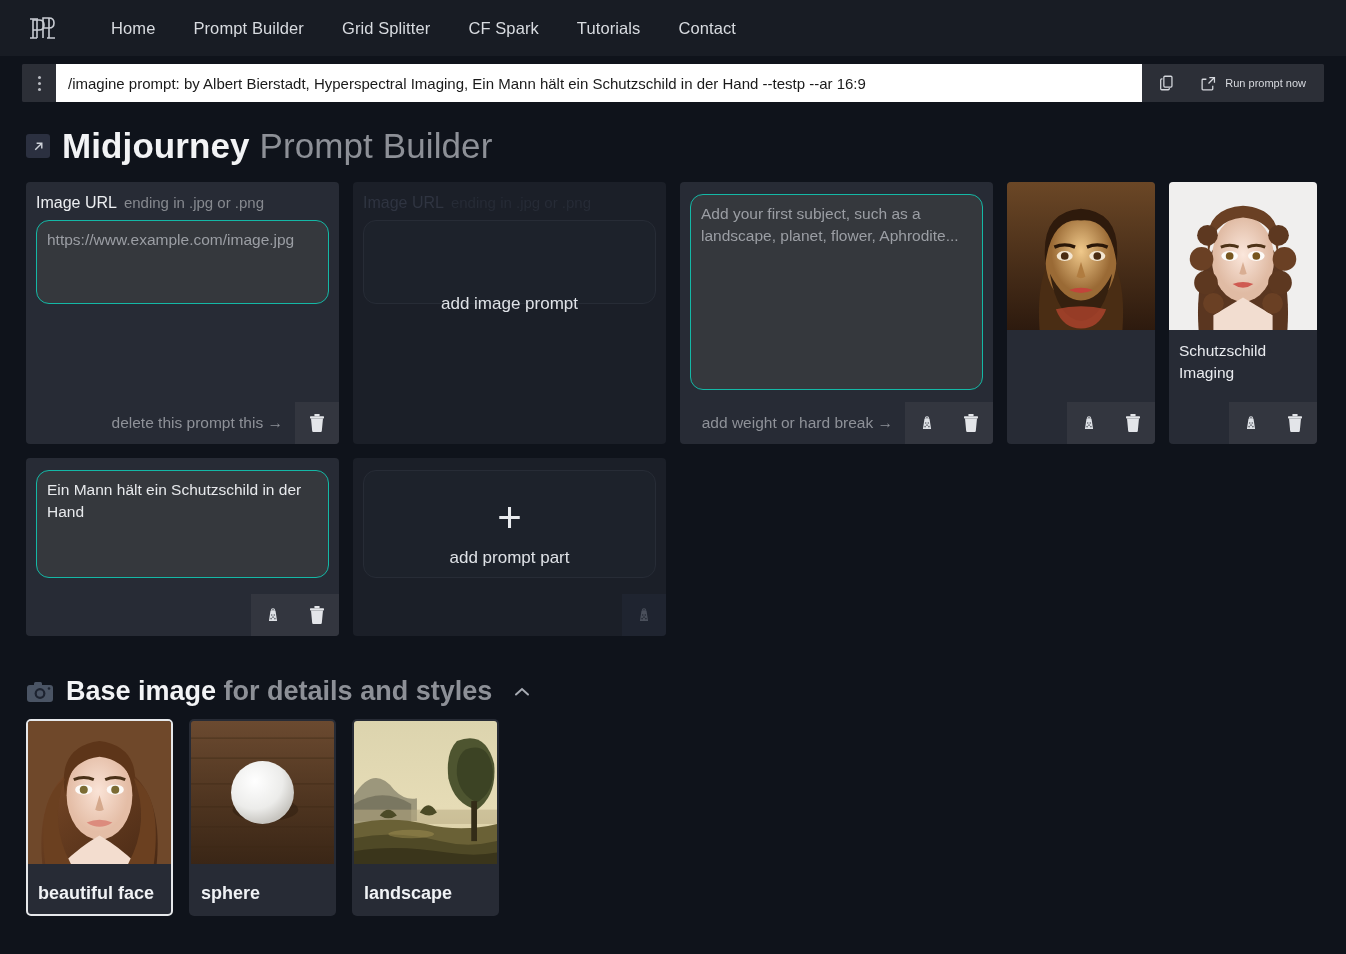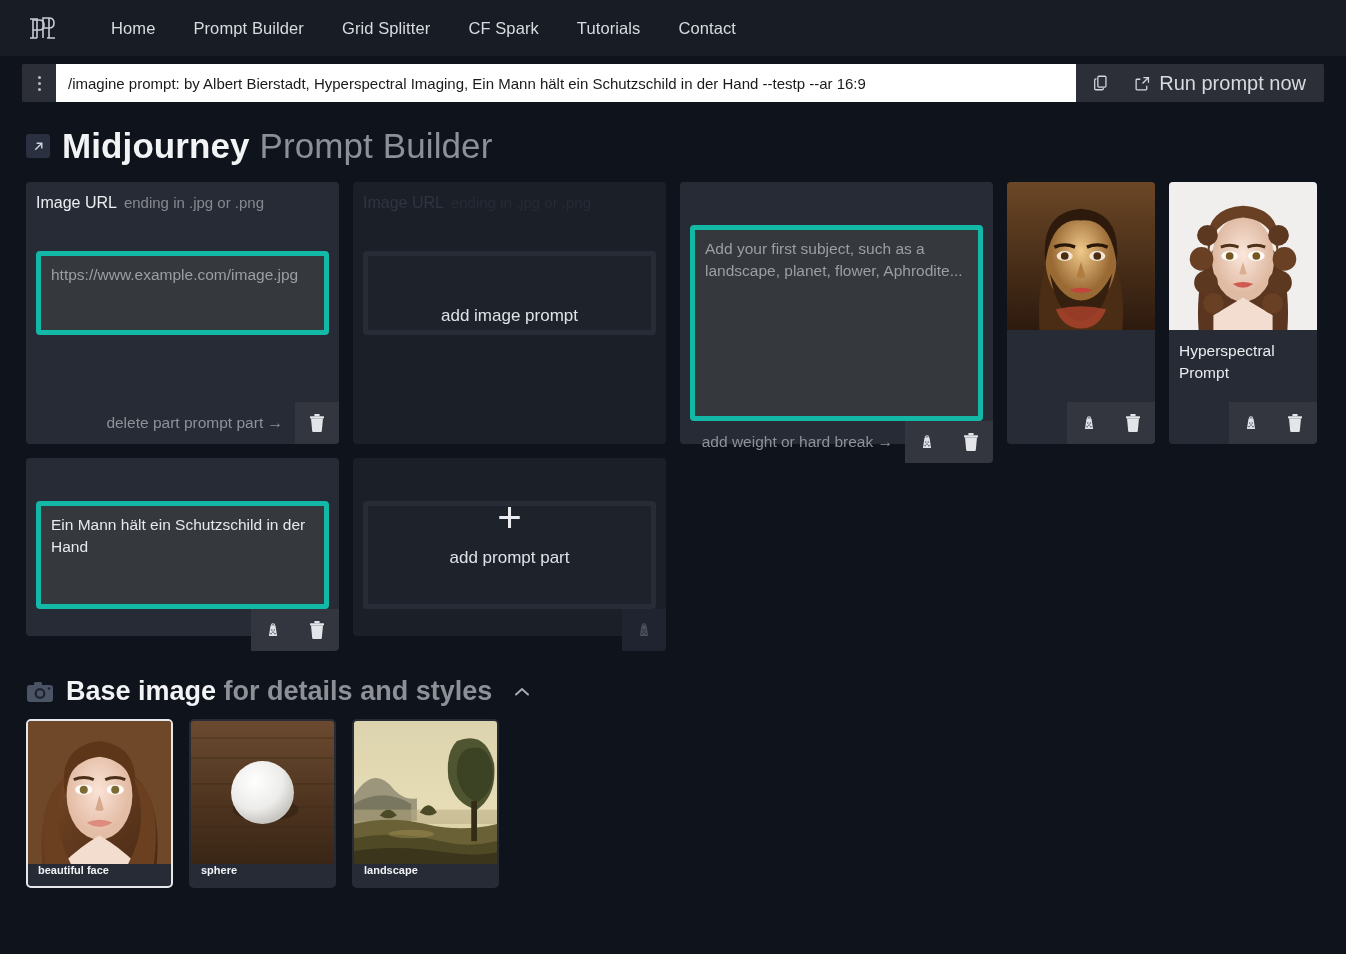--- a/index.html
+++ b/index.html
@@ -76,21 +76,21 @@
     padding: 0 14px 0 10px;
     gap: 14px;
   }
   .pb-icon-btn {
     display: flex; align-items: center; justify-content: center;
     cursor: pointer;
     padding: 3px 6px;
   }
   .pb-run {
     display: flex; align-items: center; gap: 8px;
-    color: #d7dadf; font-size: 20px;
+    color: #d7dadf; font-size: 11px;
     cursor: pointer;
     padding: 3px 4px;
   }
 
   
   .section-title {
     display: flex; align-items: center; gap: 12px;
     padding: 14px 0 16px 26px;
   }
   .section-title .badge {
@@ -137,31 +137,30 @@
     color: #eceef1;
     display: flex; gap: 7px; align-items: baseline;
   }
   .card-head .hint { color: #86898f; font-size: 15px; }
 
   .card-body { padding: 8px 10px 0 10px; flex: 1 1 auto; }
 
   .ta {
     width: 100%;
     background: #35383d;
-    border: 5px solid #14b8a6;
-    border-radius: 4px;
+    border: 1px solid #14b8a6;
+    border-radius: 13px;
     color: #e7e9ec;
     font-family: "Liberation Sans", sans-serif;
     font-size: 15.5px;
     line-height: 1.45;
     padding: 8px 10px;
     resize: none;
     outline: none;
     display: block;
-    margin-top: 31px;
   }
   .ta::placeholder { color: #9b9ea4; }
   .ta.h84 { height: 84px; }
   .ta.h196 { height: 196px; }
   .ta.h108 { height: 108px; }
 
   .card-foot {
     display: flex; align-items: center; justify-content: flex-end;
     height: 42px;
     margin-top: auto;
@@ -194,21 +193,21 @@
   .card.ghost .foot-btns { background: #1f2430; }
   .overlay-label {
     position: absolute;
     left: 0; right: 0;
     display: flex; flex-direction: column;
     align-items: center; justify-content: center;
     color: #dfe2e7;
     font-size: 17px;
     pointer-events: none;
   }
-  .overlay-mid { top: 124px; }
+  .overlay-mid { top: 112px; }
   .overlay-plus { top: 42px; }
   .plus-glyph {
     font-size: 42px; line-height: 36px; color: #e9ebee; font-weight: 300;
     margin-bottom: 12px;
   }
 
   
   .imgcard {
     width: 148px;
     background: #272b35;
@@ -251,23 +250,23 @@
     background: #272b35;
     border-radius: 5px;
     overflow: hidden;
     cursor: pointer;
     border: 2px solid transparent;
   }
   .base-card.selected { border-color: #e6e8eb; }
   .base-card .bthumb { width: 100%; height: 143px; display: block; }
   .base-card .blabel {
     color: #f0f2f5;
-    font-size: 11px;
+    font-size: 18px;
     font-weight: 600;
-    padding: 0 10px 10px 10px;
+    padding: 19px 10px 10px 10px;
   }
 
   svg { display: block; }
 </style>
 </head>
 <body>
 
 <div class="topbar">
   <div class="logo">
     <svg width="40" height="40" viewBox="0 0 40 40">
@@ -337,21 +336,21 @@
 
   <div class="card tall">
     <div class="card-head">
       <span>Image URL</span>
       <span class="hint">ending in .jpg or .png</span>
     </div>
     <div class="card-body">
       <textarea class="ta h84" placeholder="https://www.example.com/image.jpg" style=""></textarea>
     </div>
     <div class="card-foot">
-      <span class="foot-label">delete part prompt part →</span>
+      <span class="foot-label">delete this prompt this →</span>
       <div class="foot-btns">
         <div class="foot-btn">
           <svg width="18" height="20" viewBox="0 0 18 20">
             <path d="M3 5.5 H15 L13.8 18 A1 1 0 0 1 12.8 18.9 H5.2 A1 1 0 0 1 4.2 18 Z" fill="#e3e5e9"></path>
             <rect x="2" y="3.3" width="14" height="2.1" rx="0.6" fill="#e3e5e9"></rect>
             <rect x="6.4" y="1" width="5.2" height="2.2" rx="0.6" fill="#e3e5e9"></rect>
           </svg>
         </div>
       </div>
     </div>
@@ -472,21 +471,21 @@
         <circle cx="70" cy="82" r="7" fill="#6a4024"></circle>
       <ellipse cx="41" cy="50" rx="5.6" ry="3.3" fill="#fdfbf8"></ellipse>
       <ellipse cx="59" cy="50" rx="5.6" ry="3.3" fill="#fdfbf8"></ellipse>
       <circle cx="41" cy="50" r="2.6" fill="#76561f"></circle>
       <circle cx="59" cy="50" r="2.6" fill="#76561f"></circle>
       <path d="M35 44 Q41 41.5 47 44" stroke="#4e3318" stroke-width="1.9" fill="none"></path>
       <path d="M53 44 Q59 41.5 65 44" stroke="#4e3318" stroke-width="1.9" fill="none"></path>
       <path d="M50 54 L47.5 62 Q50 63.5 52.5 62 Z" fill="#d9ae93"></path>
       <path d="M43 69 Q50 66 57 69 Q50 74 43 69 Z" fill="#cf5b52"></path>
     </svg>
-    <div class="cap">Hyperspectral Prompt</div>
+    <div class="cap">Schutzschild Imaging</div>
     <div class="card-foot">
       <div class="foot-btns">
         <div class="foot-btn">
           <svg width="20" height="20" viewBox="0 0 22 22">
             <path d="M6.5 17.5 L8.2 6.5 A1 1 0 0 1 9.2 5.7 H12.8 A1 1 0 0 1 13.8 6.5 L15.5 17.5 Z" fill="#dfe2e7"></path>
             <path d="M9.3 5.8 A1.7 1.7 0 0 1 12.7 5.8" fill="none" stroke="#dfe2e7" stroke-width="1.2"></path>
             <circle cx="9.6" cy="11" r=".9" fill="#5c6068"></circle>
             <circle cx="12.4" cy="11" r=".9" fill="#5c6068"></circle>
             <circle cx="11" cy="13.4" r=".9" fill="#5c6068"></circle>
             <circle cx="8.9" cy="15" r=".9" fill="#5c6068"></circle>

